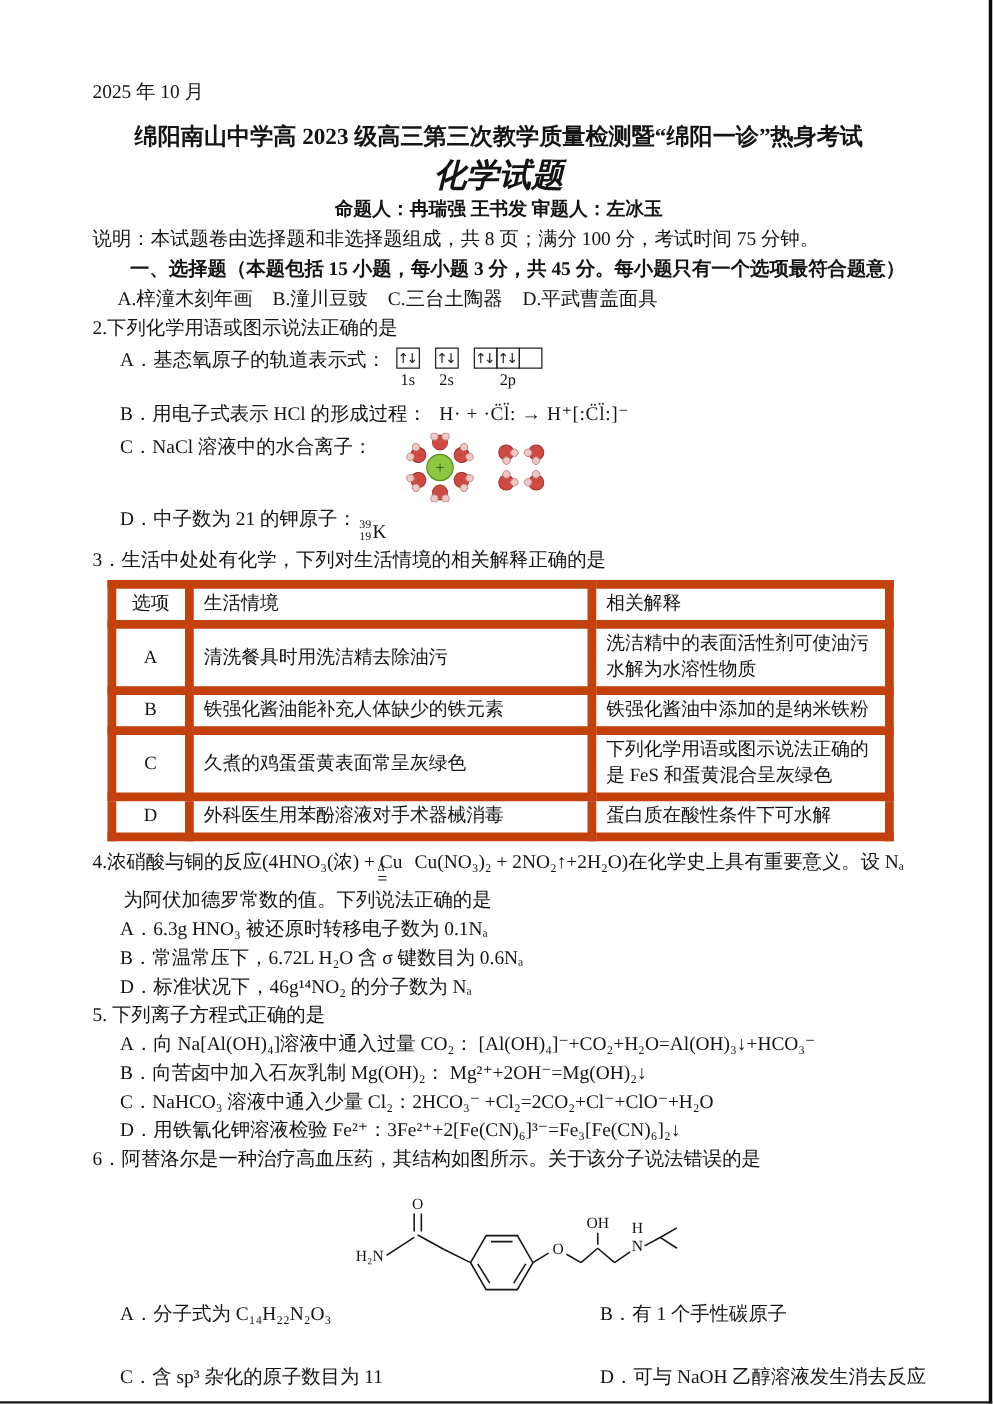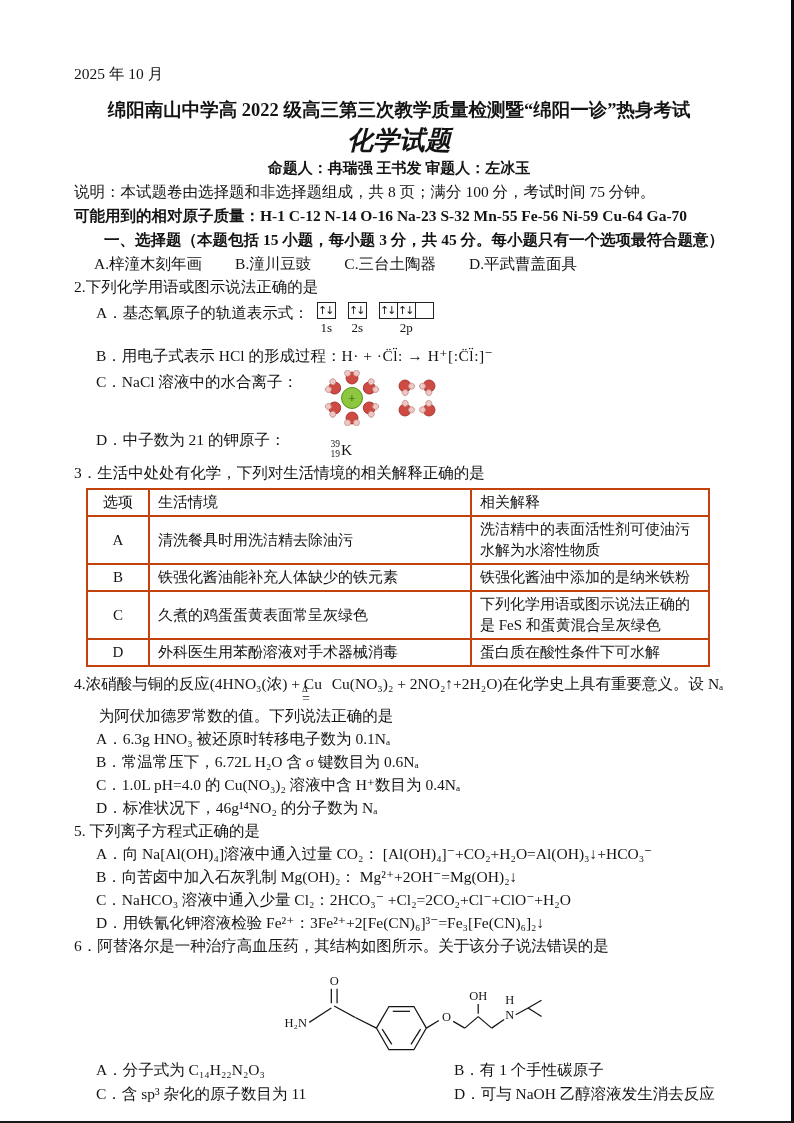--- a/index.html
+++ b/index.html
@@ -19,84 +19,83 @@
   .date { margin-bottom: 12px; line-height: 23px; }
   .title { text-align: center; font-weight: bold; font-size: 18.5px; line-height: 26px; }
   .subject { text-align: center; font-weight: bold; font-size: 26px; line-height: 32px; margin-top: 2px; font-style: italic; }
   .authors { text-align: center; font-weight: bold; font-size: 15px; line-height: 23px; }
   .note { line-height: 24px; }
   .masses { font-weight: bold; line-height: 24px; }
   .section { font-weight: bold; line-height: 24px; text-align: right; }
   .stem { line-height: 23px; }
   .hang { padding-left: 1.6em; text-indent: -1.6em; }
   .opt { padding-left: 22px; line-height: 23px; }
-  .q1opts { display: flex; gap: 33px; padding-left: 20px; line-height: 23px; }
+  .q1opts { display: flex; gap: 16px; padding-left: 20px; line-height: 23px; }
 
   
   .q2lineA { display: flex; align-items: flex-start; gap: 8px; padding-left: 22px; margin: 3px 0 2px; min-height: 40px; }
   .orb-wrap { display: inline-flex; align-items: flex-start; gap: 12px; margin-top: 1px; }
   .orb-group { display: inline-flex; flex-direction: column; align-items: center; }
   .orb-row { display: flex; }
   .orb-box {
     width: 19px; height: 17px; border: 1px solid #222;
     display: flex; align-items: center; justify-content: center;
     font-size: 11px; letter-spacing: -2px; padding-right: 2px;
     font-family: "DejaVu Sans", sans-serif;
   }
   .orb-row .orb-box + .orb-box { margin-left: -1px; }
   .orb-label { font-size: 13px; line-height: 14px; margin-top: 2px; }
 
-  .q2lineB { display: flex; align-items: center; gap: 0; padding-left: 22px; line-height: 25px; }
+  .q2lineB { display: flex; align-items: center; gap: 10px; padding-left: 22px; line-height: 25px; }
   .formula { letter-spacing: 0.5px; }
 
   .q2lineC { display: flex; align-items: flex-start; gap: 24px; padding-left: 22px; margin: 2px 0; }
 
   .iso { display: inline-flex; align-items: center; margin-left: 2px; vertical-align: -2px; }
-  .iso-stack { display: inline-flex; flex-direction: column; align-items: flex-end; font-size: 9.5px; line-height: 9.5px; margin-right: 1px; margin-left: 43px; }
+  .iso-stack { display: inline-flex; flex-direction: column; align-items: flex-end; font-size: 9.5px; line-height: 9.5px; margin-right: 1px; }
   .iso-sym { font-size: 15.5px; }
 
   
   .q3table { border-collapse: collapse; margin: 4px 0 5px 12px; }
   .q3table th, .q3table td {
-    border: 2px solid #c2410c; padding: 2px 8px;
+    border: 7px solid #c2410c; padding: 2px 8px;
     font-weight: normal; font-size: 15px; line-height: 21px;
     vertical-align: middle; text-align: left;
   }
   .q3table .c0 { width: 62px; text-align: center; }
   .q3table .c1 { width: 322px; }
   .q3table .c2 { width: 238px; }
   .q3table th { text-align: left; }
 
   
   .deq { display: inline-flex; flex-direction: column; align-items: center; vertical-align: -3px; margin: 0 1px; }
   .deq .d { font-size: 9px; line-height: 8px; }
   .deq .e { font-size: 14px; line-height: 11px; }
 
   
   .struct { display: flex; justify-content: center; margin: 2px 0 3px; }
   .struct svg { display: block; }
   .struct text { font-family: "Liberation Serif", "DejaVu Serif", serif; font-size: 13px; fill: #141414; }
-  .q6opts { display: grid; grid-template-columns: 57% 43%; padding-left: 22px; line-height: 24px; }
+  .q6opts { display: grid; grid-template-columns: 57% 43%; padding-left: 22px; line-height: 24px; gap: 26px; }
 
   .edge-r { position: absolute; top: 0; right: 0; width: 3px; height: 100%; background: #0a0a0a; }
   .edge-b { position: absolute; left: 0; bottom: 0; width: 100%; height: 2px; background: #1a1a1a; }
 </style>
 </head>
 <body>
 
 <div class="page">
 
   <div class="date">2025 年 10 月</div>
 
-  <div class="title">绵阳南山中学高 2022 级高三第三次教学质量检测暨“绵阳一诊”热身考试</div>
+  <div class="title">绵阳南山中学高 2023 级高三第三次教学质量检测暨“绵阳一诊”热身考试</div>
   <div class="subject">化学试题</div>
   <div class="authors">命题人：冉瑞强 王书发   审题人：左冰玉</div>
 
   <div class="note">说明：本试题卷由选择题和非选择题组成，共 8 页；满分 100 分，考试时间 75 分钟。</div>
-  <div class="masses">可能用到的相对原子质量：H-1 C-12 N-14 O-16 Na-23 S-32 Mn-55 Fe-56 Ni-59 Cu-64 Ga-70</div>
   <div class="section">一、选择题（本题包括 15 小题，每小题 3 分，共 45 分。每小题只有一个选项最符合题意）</div>
 
   <div class="q1opts">
     <span>A.梓潼木刻年画</span>
     <span>B.潼川豆豉</span>
     <span>C.三台土陶器</span>
     <span>D.平武曹盖面具</span>
   </div>
 
   <div class="stem">2.下列化学用语或图示说法正确的是</div>
@@ -201,21 +200,20 @@
   </table>
 
   <div class="stem hang">
     <span>4.浓硝酸与铜的反应(4HNO₃(浓) + Cu </span><span class="deq">
         <span class="d">Δ</span>
         <span class="e">=</span>
       </span><span> Cu(NO₃)₂ + 2NO₂↑+2H₂O)在化学史上具有重要意义。设 Nₐ 为阿伏加德罗常数的值。下列说法正确的是</span>
   </div>
   <div class="opt">A．6.3g HNO₃ 被还原时转移电子数为 0.1Nₐ</div>
   <div class="opt">B．常温常压下，6.72L H₂O 含 σ 键数目为 0.6Nₐ</div>
-  <div class="opt">C．1.0L pH=4.0 的 Cu(NO₃)₂ 溶液中含 H⁺数目为 0.4Nₐ</div>
   <div class="opt">D．标准状况下，46g¹⁴NO₂ 的分子数为 Nₐ</div>
 
   <div class="stem">5. 下列离子方程式正确的是</div>
   <div class="opt">A．向 Na[Al(OH)₄]溶液中通入过量 CO₂： [Al(OH)₄]⁻+CO₂+H₂O=Al(OH)₃↓+HCO₃⁻</div>
   <div class="opt">B．向苦卤中加入石灰乳制 Mg(OH)₂： Mg²⁺+2OH⁻=Mg(OH)₂↓</div>
   <div class="opt">C．NaHCO₃ 溶液中通入少量 Cl₂：2HCO₃⁻ +Cl₂=2CO₂+Cl⁻+ClO⁻+H₂O</div>
   <div class="opt">D．用铁氰化钾溶液检验 Fe²⁺：3Fe²⁺+2[Fe(CN)₆]³⁻=Fe₃[Fe(CN)₆]₂↓</div>
 
   <div class="stem">6．阿替洛尔是一种治疗高血压药，其结构如图所示。关于该分子说法错误的是</div>
 

